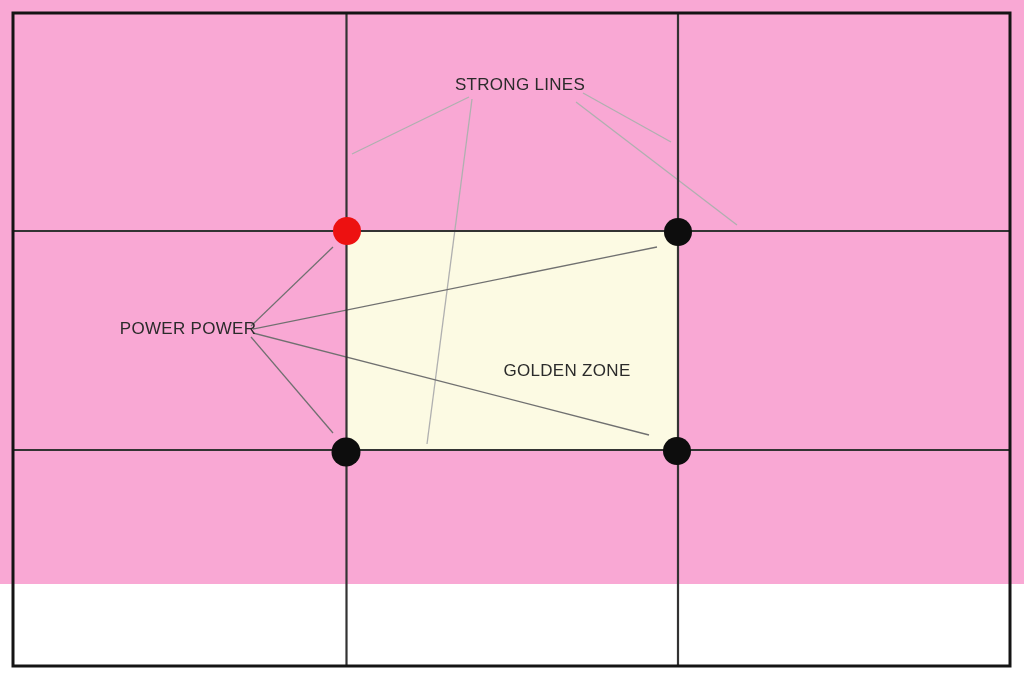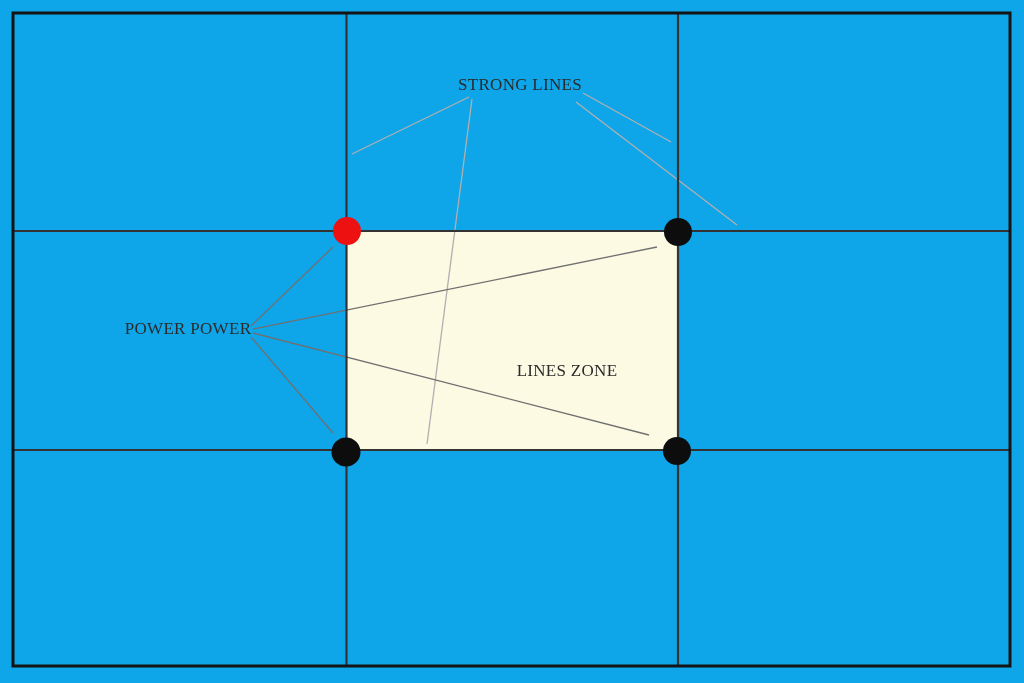--- a/index.html
+++ b/index.html
@@ -6,23 +6,23 @@
     margin: 0;
     padding: 0;
     background: #ffffff;
     width: 1024px;
     height: 683px;
     overflow: hidden;
   }
   .stage {
     position: relative;
     width: 1024px;
-    height: 683px;
-    background: #0ea5e9;
-    font-family: Liberation Serif, serif;
+    height: 584px;
+    background: #f9a8d4;
+    font-family: Liberation Sans, sans-serif;
   }
   #diagram-svg {
     position: absolute;
     left: 0;
     top: 0;
     width: 1024px;
     height: 683px;
     display: block;
   }
   .diagram-label {
@@ -58,14 +58,14 @@
       <circle cx="347" cy="231" r="14" fill="#ed1111"></circle>
       <circle cx="678" cy="232" r="14" fill="#0d0d0d"></circle>
       <circle cx="346" cy="452" r="14.5" fill="#0d0d0d"></circle>
       <circle cx="677" cy="451" r="14" fill="#0d0d0d"></circle>
     </svg>
 
   <div class="diagram-label" style="left: 520px; top: 85px; color: rgb(43, 43, 43);">STRONG LINES</div>
 
   <div class="diagram-label" style="left: 188px; top: 329px; color: rgb(43, 43, 43);">POWER POWER</div>
 
-  <div class="diagram-label" style="left: 567px; top: 371px; color: rgb(43, 43, 43);">LINES ZONE</div>
+  <div class="diagram-label" style="left: 567px; top: 371px; color: rgb(43, 43, 43);">GOLDEN ZONE</div>
 </div>
 
 </body></html>

